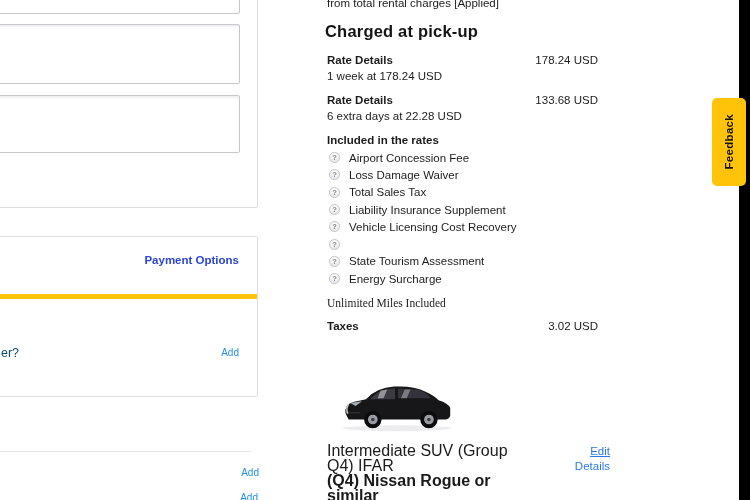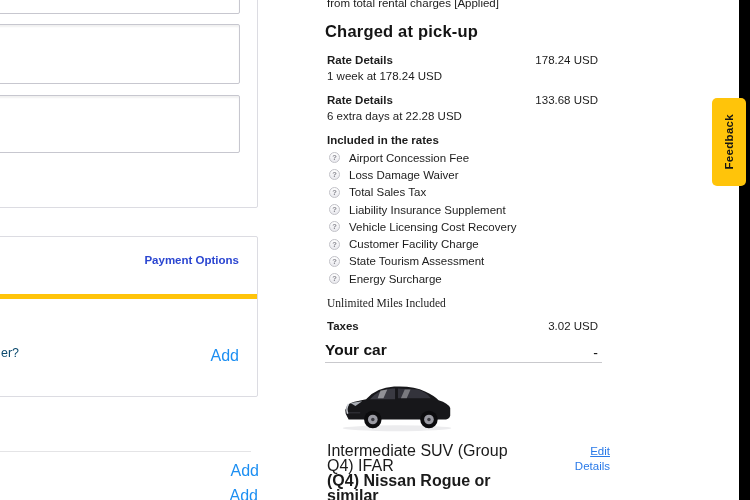--- a/index.html
+++ b/index.html
@@ -10,21 +10,21 @@
   }
   .abs { position:absolute; }
 
   
   .card { border:1px solid #dcdce2; border-radius:2px; background:#fff; }
   .input-box {
     border:1px solid #c7c7cf; border-radius:2px; background:#fff;
     box-shadow: inset 0 2px 2px rgba(0,0,0,.06);
   }
   .link-royal { color:#2b46d1; font-size:11.5px; font-weight:600; text-decoration:none; cursor:pointer; }
-  .link-sky   { color:#1d8ff2; font-size:16px; font-weight:400; text-decoration:none; cursor:pointer; }
+  .link-sky   { color:#1d8ff2; font-size:10px; font-weight:400; text-decoration:none; cursor:pointer; }
   .yellow-bar { background:#ffc40a; height:5px; left:0; right:0; }
   .frag-text  { font-size:12.5px; color:#0c4a6e; }
   .divider    { background:#e4e4e6; height:1px; }
 
   
   .rcol { left:325px; top:0; width:277px; height:364px; }
   .rtext  { font-size:11.5px; color:#1c1c1c; }
   .rbold  { font-weight:700; }
   .amount { position:absolute; right:4px; font-size:11.5px; color:#1c1c1c; }
   .h1 { font-size:16.5px; font-weight:700; color:#141414; letter-spacing:.2px; }
@@ -110,41 +110,36 @@
       <div class="inc-item">
         <span class="help-dot">?</span>
         <span class="rtext">Liability Insurance Supplement</span>
       </div>
       <div class="inc-item">
         <span class="help-dot">?</span>
         <span class="rtext">Vehicle Licensing Cost Recovery</span>
       </div>
       <div class="inc-item">
         <span class="help-dot">?</span>
-        <span class="rtext">Customer Facility Charge</span>
       </div>
       <div class="inc-item">
         <span class="help-dot">?</span>
         <span class="rtext">State Tourism Assessment</span>
       </div>
       <div class="inc-item">
         <span class="help-dot">?</span>
         <span class="rtext">Energy Surcharge</span>
       </div>
     </div>
 
     <div class="abs rtext" style="left:2px; top:297px;font-family:Liberation Serif, serif;">Unlimited Miles Included</div>
 
     <div class="abs rtext rbold" style="left:2px; top:320px;">Taxes</div>
     <div class="amount" style="top:320px;">3.02 USD</div>
 
-    <div class="abs yourcar-row" style="top:341px;">
-      <span class="h2">Your car</span>
-      <span class="abs" style="right:4px; top:4px; font-size:14px; color:#1c1c1c;">-</span>
-    </div>
 
     <div class="abs" style="left:12px; top:377px; width:120px; height:56px;">
       <svg width="120" height="56" viewBox="0 0 124 56">
         <ellipse cx="62" cy="52" rx="56" ry="3" fill="#ececee"></ellipse>
         <path d="M12 43 L9 37 Q7 28 17 25 L30 22 Q41 10 59 9 Q79 8 91 14 Q100 18 105 23 Q115 26 117 31 L117 39 Q116 43 110 43 Z" fill="#17171a"></path>
         <path d="M34 22 Q43 12 57 11 L60 11 L60 22 Z" fill="#3a3a42"></path>
         <path d="M63 11 L84 12 Q93 15 97 21 L63 21 Z" fill="#33333b"></path>
         <path d="M45 13 L52 12 L48 21 L42 21 Z" fill="#ffffff" opacity="0.45"></path>
         <path d="M70 12 L76 12 L72 21 L66 21 Z" fill="#ffffff" opacity="0.35"></path>
         <path d="M10 36 L24 36" stroke="#2c2c32" stroke-width="1.5"></path>

